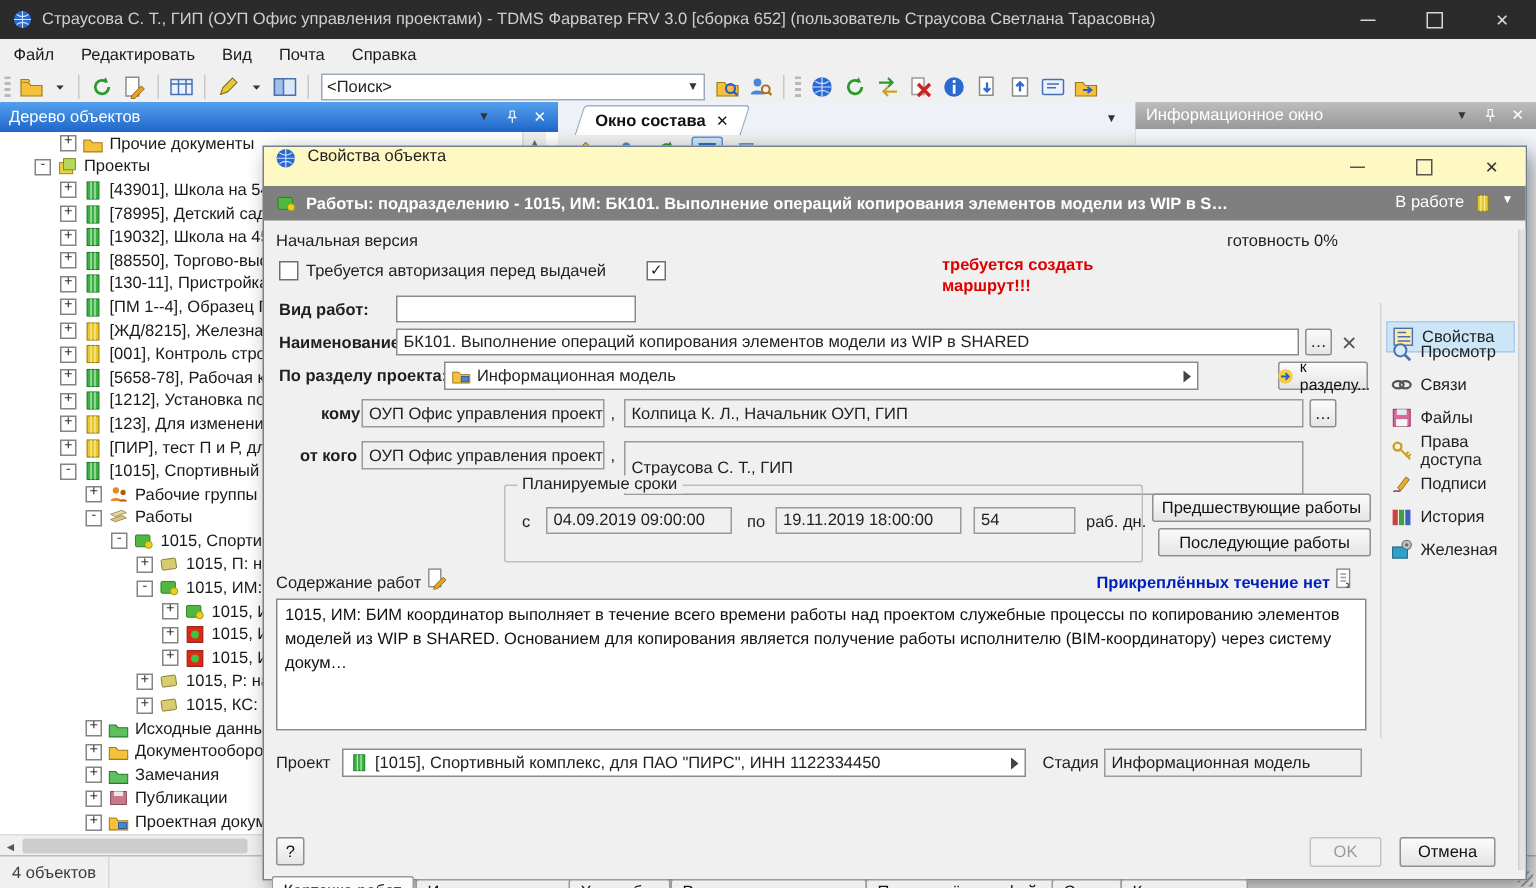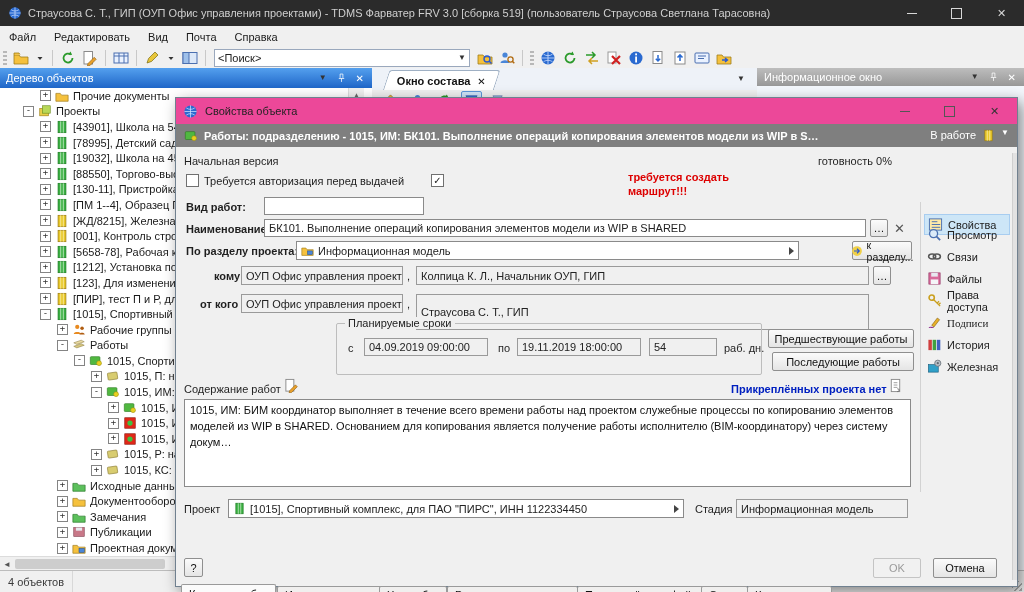--- a/index.html
+++ b/index.html
@@ -59,21 +59,21 @@
   
   #statusbar{left:0;top:570px;width:1024px;height:22px;background:#f0f0f0;border-top:1px solid #bcbcbc;
              display:flex;align-items:center;color:#3a3a3a}
   #statusbar .cell{padding:0 8px;border-right:1px solid #d8d8d8;height:100%;display:flex;align-items:center}
   .grip{position:absolute;right:2px;bottom:2px;width:10px;height:10px;
         background:repeating-linear-gradient(135deg,#aaa 0 1.5px,transparent 1.5px 4px)}
 
   
   #dialog{left:175px;top:97px;width:841px;height:488px;background:#f0f0f0;border:1px solid #70808f;
           box-shadow:4px 5px 14px rgba(0,0,0,.45);z-index:50}
-  #dlg-title{left:0;top:0;width:100%;height:26px;background:#ec4899;display:flex;align-items:center;gap:7px;padding-left:7px;box-sizing:border-box}
+  #dlg-title{left:0;top:0;width:100%;height:26px;background:#fef9c3;display:flex;align-items:flex-start;gap:7px;padding-left:7px;box-sizing:border-box}
   #dlg-title .wbtn{color:#333}
   #dlg-title .glyph-min{background:#555}
   #dlg-title .glyph-max{border-color:#555}
   #dlg-head{left:0;top:26px;width:100%;height:23px;background:#7f7f7f;color:#fff;display:flex;align-items:center;gap:6px;
             padding:0 8px;box-sizing:border-box;font-weight:bold}
   #dlg-head .right{margin-left:auto;display:flex;align-items:flex-start;gap:6px;font-weight:normal}
   #dlg-body{left:0;top:49px;width:841px;height:439px}
   .lbl{position:absolute;white-space:nowrap;color:#1f1f1f}
   .b{font-weight:bold}
   .fld{position:absolute;background:#fff;border:1px solid #8a8a8a;display:flex;align-items:center;
@@ -104,21 +104,21 @@
 </head>
 <body>
 
 <div class="abs" id="titlebar">
   <span style="margin-left:8px;display:flex" id="appicon">
       <svg class="icn" width="14" height="14" viewBox="0 0 16 16">
         <circle cx="8" cy="8" r="6.5" fill="#2a6ad0"></circle>
         <path d="M1.5 8h13M8 1.5v13M3.5 4.2c2.8 2 6.2 2 9 0M3.5 11.8c2.8-2 6.2-2 9 0" stroke="#cfe0ff" fill="none" stroke-width=".8"></path>
       </svg>
     </span>
-  <span class="ttl">Страусова С. Т., ГИП (ОУП Офис управления проектами) - TDMS Фарватер FRV 3.0 [сборка 519] (пользователь Страусова Светлана Тарасовна)</span>
+  <span class="ttl">Страусова С. Т., ГИП (ОУП Офис управления проектами) - TDMS Фарватер FRV 3.0 [сборка 652] (пользователь Страусова Светлана Тарасовна)</span>
   <div class="wbtns">
     <span class="wbtn">
         <span class="glyph-min"></span>
       </span>
     <span class="wbtn">
         <span class="glyph-max"></span>
       </span>
     <span class="wbtn">✕</span>
   </div>
 </div>
@@ -761,21 +761,21 @@
       <span>Предшествующие работы</span>
     </div>
 
     <span class="lbl" style="left:8px;top:236px">Содержание работ</span>
     <span style="position:absolute;left:108px;top:231px;display:flex" id="editicon">
         <svg class="icn" width="15" height="15" viewBox="0 0 16 16">
           <rect x="2" y="1.5" width="8.5" height="12.5" fill="#fff" stroke="#8a8a8a"></rect>
           <path d="M6 13.5l6.2-6.2 2 2-6.2 6.2-2.6.6z" fill="#e8a02a" stroke="#8a5a10" stroke-width=".6"></path>
         </svg>
       </span>
-    <span class="lbl bluebold" style="left:555px;top:236px;width:145px;text-align:right">Прикреплённых проекта нет</span>
+    <span class="lbl bluebold" style="left:555px;top:236px;width:145px;text-align:right">Прикреплённых течение нет</span>
     <span style="position:absolute;left:712px;top:231px;display:flex" id="attachicon">
         <svg class="icn" width="15" height="15" viewBox="0 0 16 16">
           <rect x="3.5" y="1.5" width="9" height="13" fill="#fff" stroke="#8a8a8a"></rect>
           <path d="M6 5h4M6 7.5h4M6 10h4" stroke="#9a9a9a"></path>
           <path d="M10 11.5c2.5 0 2.5 3 0 3" stroke="#606060" fill="none"></path>
         </svg>
       </span>
 
     <div id="content-text" style="left:8px;top:252px;width:727px;height:88px">
       <span>1015, ИМ: БИМ координатор выполняет в течение всего времени работы над проектом служебные процессы по копированию элементов моделей из WIP в SHARED. Основанием для копирования является получение работы исполнителю (BIM-координатору) через систему докум…</span>
@@ -863,21 +863,21 @@
           </svg>
           <span>Файлы</span>
         </div>
         <div class="side-item" style="top: 143px;">
           <svg class="icn" width="15" height="15" viewBox="0 0 16 16">
             <circle cx="5" cy="5" r="2.8" fill="none" stroke="#caa020" stroke-width="1.7"></circle>
             <path d="M7.2 7.2L14 14M10.8 10.8l2-2M12.4 12.4l2-2" stroke="#caa020" stroke-width="1.5"></path>
           </svg>
           <span>Права доступа</span>
         </div>
-        <div class="side-item" style="top: 165px; font-family: Liberation Serif, serif;">
+        <div class="side-item" style="top: 165px;">
           <svg class="icn" width="15" height="15" viewBox="0 0 16 16">
             <path d="M2 13.5c2-1.2 3.2.6 5.2-.6" stroke="#903090" fill="none" stroke-width="1.1"></path>
             <path d="M5 11l6-7.8 2.4 1.8-6 7.8z" fill="#e8b02a" stroke="#7a5a10" stroke-width=".6"></path>
           </svg>
           <span>Подписи</span>
         </div>
         <div class="side-item" style="top: 187px;">
           <svg class="icn" width="15" height="15" viewBox="0 0 16 16">
             <rect x="1.5" y="3" width="3.7" height="11" fill="#d04040"></rect>
             <rect x="6" y="3" width="3.7" height="11" fill="#40a040"></rect>

